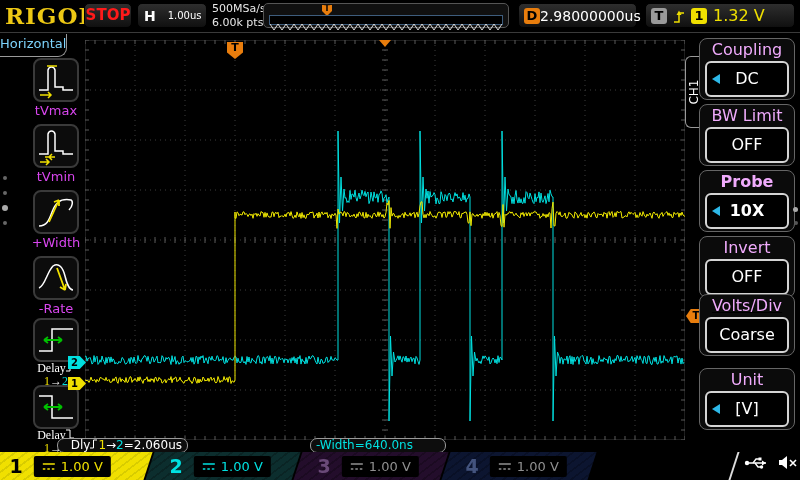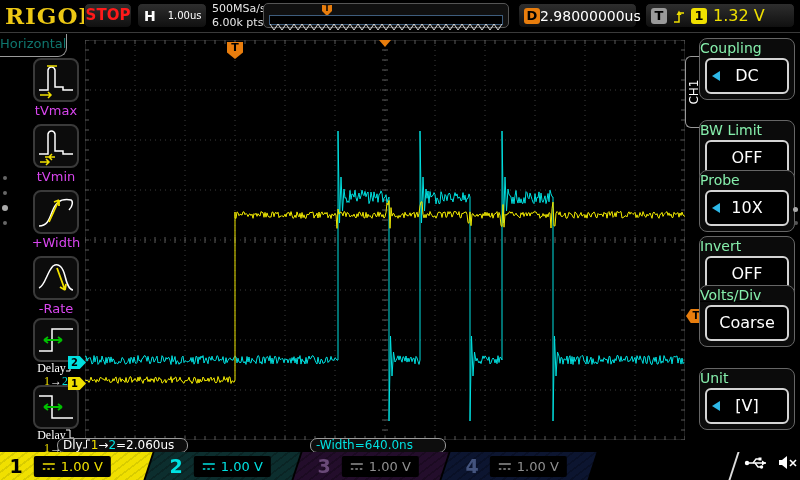--- a/index.html
+++ b/index.html
@@ -25,39 +25,39 @@
   .badge{width:16px;height:16px;border-radius:3px;font-weight:bold;font-size:13px;text-align:center;line-height:16px;flex:none;}
   .d-badge{background:#e87d0d;color:#000;margin-left:5px;}
   .d-value{color:#fff;font-size:14px;margin:0 auto;}
   .t-group{left:645px;width:150px;display:flex;align-items:center;gap:6px;}
   .t-badge{background:#9a9a9a;color:#000;margin-left:5px;}
   .src-badge{background:#f0e000;color:#000;}
   .t-level{color:#f0e000;font-size:16px;}
 
   
   #leftbar{position:absolute;left:0;top:32px;width:84px;height:420px;}
-  .left-title{position:absolute;left:0;top:2px;width:66px;height:22px;color:#0f766e;font-size:13px;
+  .left-title{position:absolute;left:0;top:2px;width:66px;height:22px;color:#7dd3fc;font-size:13px;
     line-height:20px;border-right:1px solid #9a9a9a;border-bottom:1px solid #9a9a9a;border-radius:0 0 9px 0;}
   .lm-item{position:absolute;left:30px;width:52px;text-align:center;}
   .lm-icon{width:46px;height:44px;margin:0 auto;background:#0c0c0c;border:2px solid #3a3a3a;
     border-radius:8px;box-sizing:border-box;}
   .lm-label{color:#d946ef;font-size:13px;margin-top:1px;}
   .lm-label2{color:#fff;font-size:12px;font-family:Liberation Serif, serif;margin-top:0;line-height:13px;}
   .dly-from{color:#f0e000;} .dly-to{color:#00e0e0;} .dly-arrow{color:#fff;}
   .pagedot{position:absolute;border-radius:50%;background:#666;}
 
   
   #rightbar{position:absolute;left:685px;top:32px;width:115px;height:448px;}
   .ch-tab-label{position:absolute;left:0;top:24px;width:15px;height:70px;border:1px solid #999;border-right:none;
     border-radius:6px 0 0 6px;}
   .ch-tab-label span{position:absolute;left:-12px;top:28px;display:block;transform:rotate(-90deg);
     color:#fff;font-size:12px;width:40px;text-align:center;}
   .rm-group{position:absolute;left:14px;width:96px;height:62px;background:#0b0b0b;border:1px solid #666;
     border-radius:8px;box-sizing:border-box;}
-  .rm-label{color:#86efac;font-size:14px;margin-top:1px;}
+  .rm-label{color:#f0abfc;font-size:16px;text-align:center;margin-top:1px;}
   .rm-value{position:relative;margin:2px 5px 1px 5px;height:36px;background:#000;border:2px solid #d4d4d4;
     border-radius:6px;box-sizing:border-box;color:#fff;font-size:16px;text-align:center;line-height:32px;}
   .rm-arrow{position:absolute;left:5px;top:11px;width:0;height:0;border-top:5px solid transparent;
     border-bottom:5px solid transparent;border-right:8px solid #2db8e8;}
 
   
   #scope{position:absolute;left:85px;top:40px;}
   .trig-pos-tag{position:absolute;left:227px;top:42px;width:16px;height:17px;background:#e87d0d;
     clip-path:polygon(0 0,100% 0,100% 62%,50% 100%,0 62%);color:#000;font-weight:bold;font-size:11px;
     text-align:center;line-height:12px;}
@@ -66,21 +66,21 @@
   .trig-lvl-tag{position:absolute;left:686px;top:309px;width:17px;height:14px;background:#e87d0d;
     clip-path:polygon(28% 0,100% 0,100% 100%,28% 100%,0 50%);color:#000;font-weight:bold;font-size:10px;
     text-align:center;line-height:14px;padding-left:3px;box-sizing:border-box;}
   .ch-ref-tag{position:absolute;left:68px;width:18px;height:13px;clip-path:polygon(0 0,65% 0,100% 50%,65% 100%,0 100%);
     color:#000;font-weight:bold;font-size:10px;text-align:left;line-height:13px;padding-left:3px;box-sizing:border-box;}
 
   
   .meas{position:absolute;top:438px;height:15px;border:1px solid #999;border-radius:7px;background:#0d0d0d;
     box-sizing:border-box;color:#fff;font-size:12px;line-height:12px;padding:0 5px;white-space:nowrap;}
   .meas .cyan{color:#00e0e0;}
-  .m1{left:57px;width:131px;} .m2{left:190px;width:118px;} .m3{left:310px;width:136px;}
+  .m1{left:57px;width:131px;text-align:right;} .m2{left:190px;width:118px;} .m3{left:310px;width:136px;}
 
   
   #chbar{position:absolute;left:0;top:452px;width:800px;height:28px;background:#000;}
   .ch-tab{position:absolute;top:0;height:28px;transform:skewX(-18deg);display:flex;align-items:center;}
   .ch-tab>*{transform:skewX(18deg);}
   .ch-num{font-weight:bold;font-size:19px;margin-left:18px;width:16px;text-align:center;}
   .ch-box{display:flex;align-items:center;gap:5px;background:#000;height:21px;border-radius:2px;
     margin-left:10px;padding:0 8px;font-size:13px;}
   .t1{left:-10px;width:158px;background:repeating-linear-gradient(135deg,#f0e000 0 6px,#d8cc00 6px 8px);}
   .t1 .ch-num{color:#000;}
@@ -566,36 +566,36 @@
         <span>CH1</span>
       </div>
 
     <div class="rm-group" style="top:6px;">
       <div class="rm-label">Coupling</div>
       <div class="rm-value">
         <div class="rm-arrow"></div>
         <span>DC</span>
       </div>
     </div>
-    <div class="rm-group" style="top:88px;">
+    <div class="rm-group" style="top:72px;">
       <div class="rm-label">BW Limit</div>
       <div class="rm-value"><span>OFF</span></div>
     </div>
-    <div class="rm-group" style="top:138px;">
+    <div class="rm-group" style="top:138px;font-weight:bold;">
       <div class="rm-label">Probe</div>
       <div class="rm-value">
         <div class="rm-arrow"></div>
         <span>10X</span>
       </div>
     </div>
     <div class="rm-group" style="top:204px;">
       <div class="rm-label">Invert</div>
       <div class="rm-value"><span>OFF</span></div>
     </div>
-    <div class="rm-group" style="top:253px;text-decoration:underline;">
+    <div class="rm-group" style="top:262px;text-decoration:underline;">
       <div class="rm-label">Volts/Div</div>
       <div class="rm-value"><span>Coarse</span></div>
     </div>
     <div class="rm-group" style="top:336px;">
       <div class="rm-label">Unit</div>
       <div class="rm-value">
         <div class="rm-arrow"></div>
         <span>[V]</span>
       </div>
     </div>

